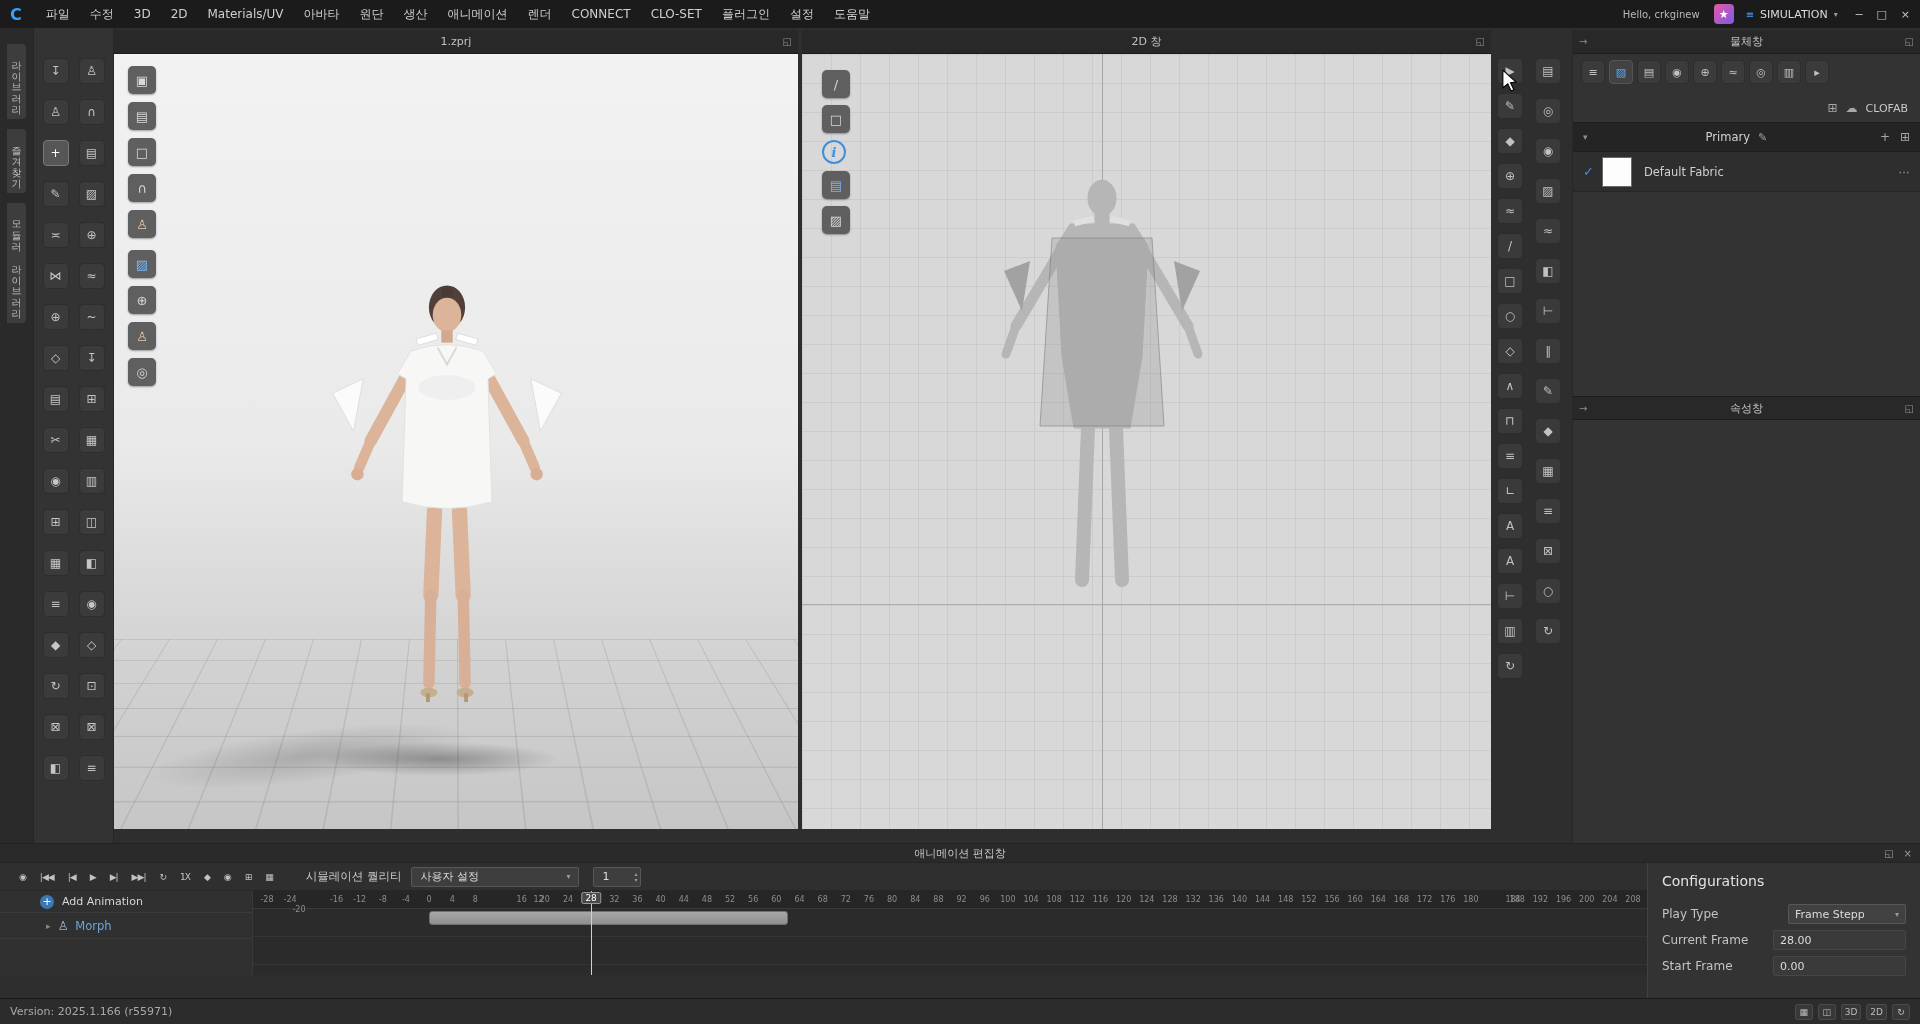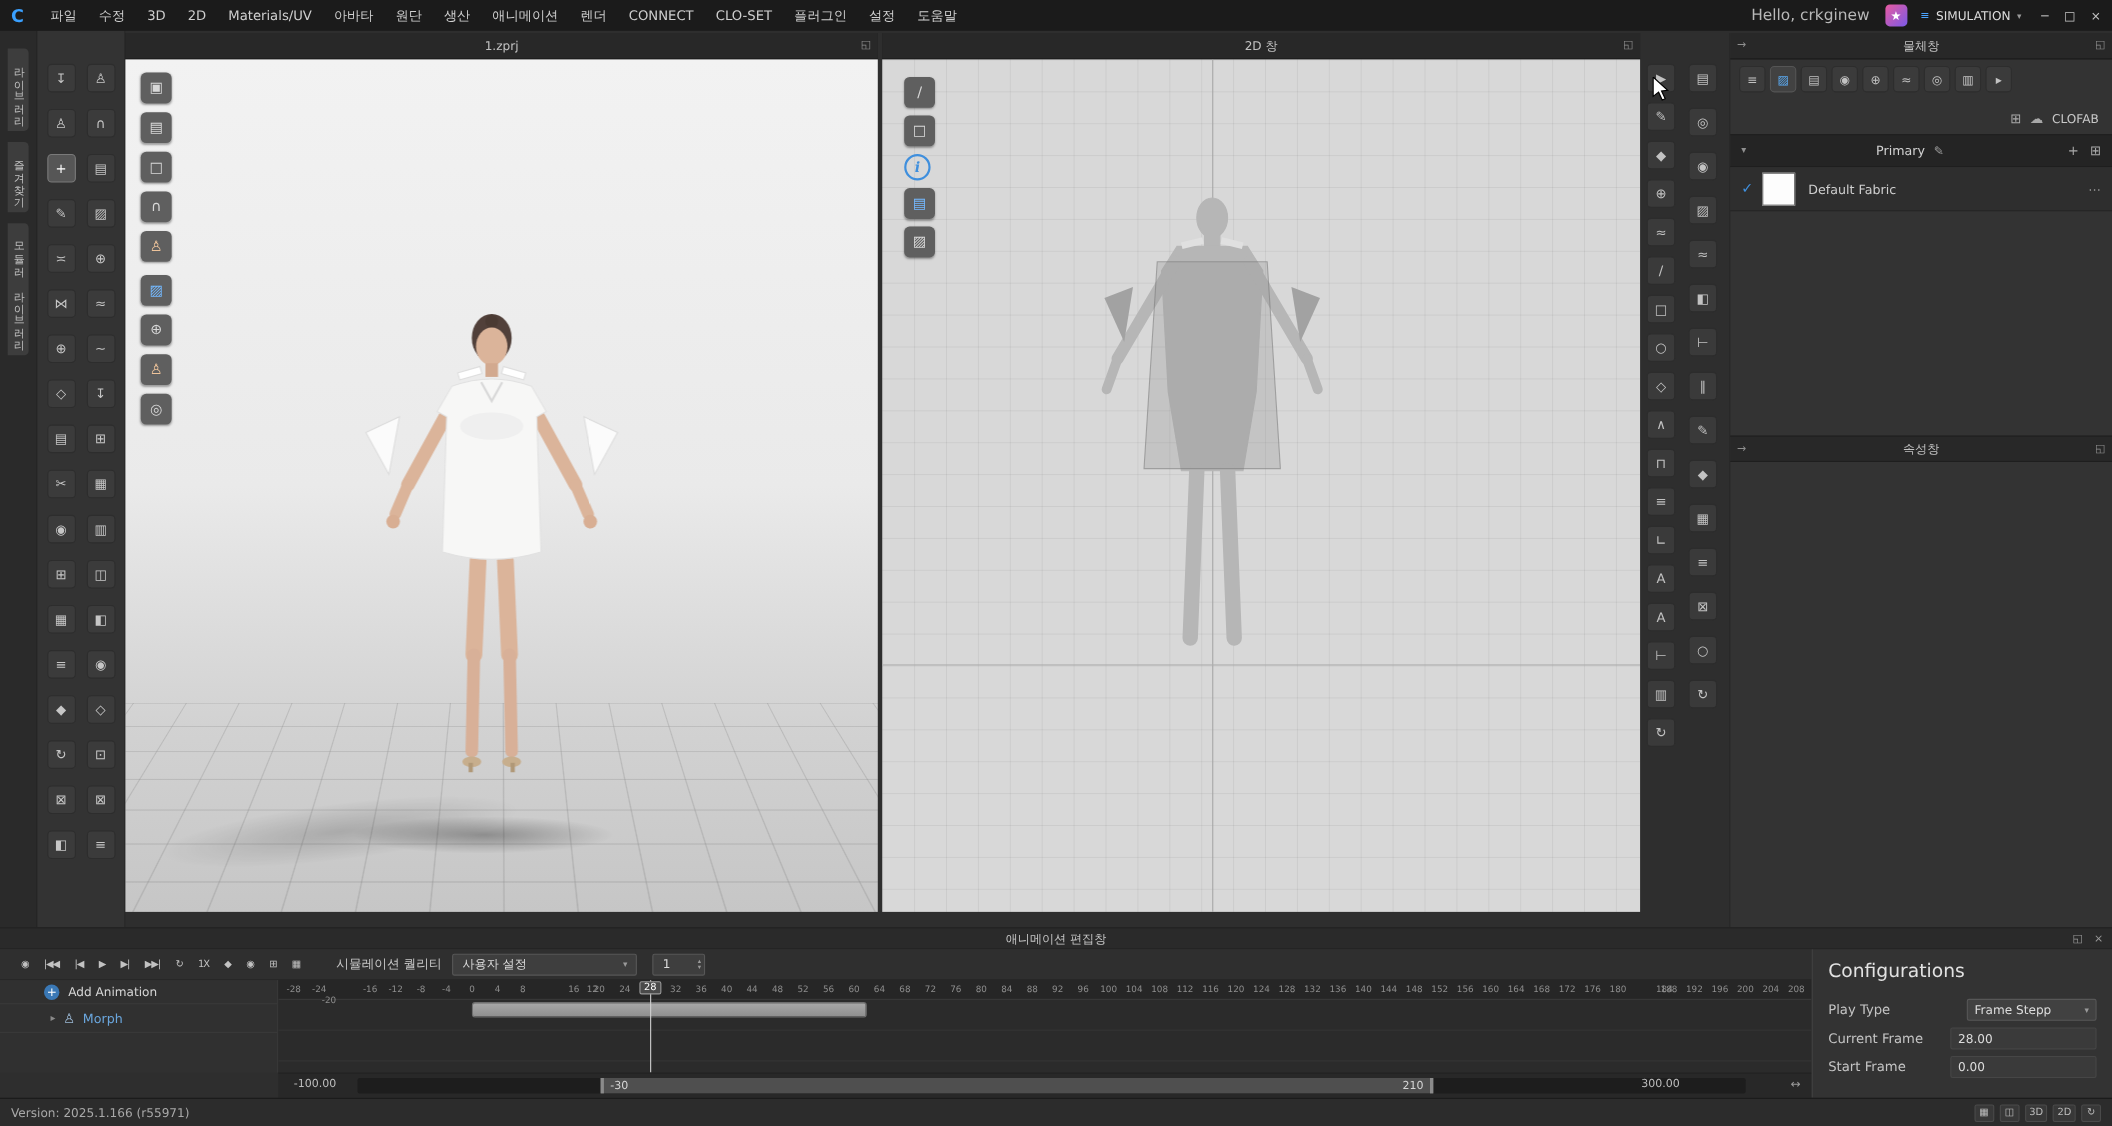--- a/index.html
+++ b/index.html
@@ -6,21 +6,21 @@
   html,body{width:1920px;height:1024px;overflow:hidden;background:#2e2e2e;
     font-family:"DejaVu Sans","Liberation Sans",sans-serif;color:#d4d4d4;position:relative;}
 
   
   #menubar{position:absolute;left:0;top:0;width:1920px;height:28px;background:#1b1b1b;
     display:flex;align-items:center;padding:0 10px;z-index:40;}
   #menubar .logo{color:#3aa0ff;font-weight:bold;font-size:16px;margin-right:14px;}
   #menubar nav{display:flex;align-items:center;}
   #menubar .menu-item{font-size:12px;color:#cfcfcf;padding:0 10px;line-height:28px;cursor:default;}
   #menubar .spacer{flex:1;}
-  #menubar .greeting{font-size:14px;color:#b8b8b8;margin-right:14px;}
+  #menubar .greeting{font-size:10px;color:#b8b8b8;margin-right:14px;}
   .sim-badge{width:20px;height:20px;border-radius:4px;background:linear-gradient(135deg,#e85aa0,#7b5ae8);
     color:#fff;display:flex;align-items:center;justify-content:center;font-size:11px;margin-right:12px;}
   .sim-select{display:flex;align-items:center;gap:6px;font-size:11px;color:#dcdcdc;margin-right:18px;}
   .sim-select .sim-icon{color:#4aa3ff;font-size:10px;}
   .sim-select .caret{font-size:8px;color:#9a9a9a;}
   .win-controls{display:flex;gap:14px;font-size:11px;color:#c4c4c4;}
   .win-controls span{cursor:default;}
 
   
   #left-tabs{position:absolute;left:0;top:28px;bottom:26px;width:34px;background:#2a2a2a;
@@ -150,21 +150,21 @@
   .range-min{position:absolute;left:14px;top:4px;font-size:10px;color:#bdbdbd;z-index:4;}
   .range-max{position:absolute;right:120px;top:4px;font-size:10px;color:#bdbdbd;z-index:4;}
   .range-track{position:absolute;left:72px;right:60px;top:4px;bottom:4px;background:#1d1d1d;border-radius:2px;}
   .range-selected{position:absolute;top:0;bottom:0;background:#4f4f4f;border-left:3px solid #8a8a8a;
     border-right:3px solid #8a8a8a;display:flex;justify-content:space-between;align-items:center;
     padding:0 6px;font-size:10px;color:#d6d6d6;}
   .range-arrow{position:absolute;right:10px;top:3px;color:#9a9a9a;font-size:11px;}
 
   .config{position:absolute;right:0;top:20px;bottom:0;width:273px;background:#333;
     border-left:1px solid #414141;padding:10px 14px;}
-  .config .cfg-title{font-size:17px;color:#e2e2e2;margin-bottom:12px;}
+  .config .cfg-title{font-size:14px;color:#e2e2e2;margin-bottom:12px;}
   .cfg-row{display:flex;align-items:center;justify-content:space-between;height:26px;font-size:12px;color:#c4c4c4;}
   .cfg-select{width:118px;height:20px;background:#414141;border:1px solid #575757;border-radius:2px;
     display:flex;align-items:center;justify-content:space-between;padding:0 6px;font-size:11px;color:#dcdcdc;}
   .cfg-select .caret{font-size:8px;color:#9a9a9a;}
   .cfg-input{width:133px;height:20px;background:#3a3a3a;border:1px solid #464646;border-radius:2px;
     font-size:11px;color:#dcdcdc;padding:0 6px;font-family:inherit;}
 
   
   #statusbar{position:absolute;left:0;top:998px;width:1920px;height:26px;background:#2c2c2c;
     border-top:1px solid #1a1a1a;display:flex;align-items:center;padding:0 10px;font-size:11px;color:#a8a8a8;}
@@ -556,31 +556,20 @@
         <span class="tick" style="left: 1380px;">208</span>
       </div>
     <div class="trow1"></div>
     <div class="trow2"></div>
     <div class="clip" style="left: 176.068px; width: 358.864px;"></div>
     <div class="playhead" style="left: 338.136px;">
       <span class="ph-label">28</span>
     </div>
   </div>
 
-  <div class="range-strip">
-    <span class="range-min">-100.00</span>
-    <div class="range-track">
-      <div class="range-selected" style="left: 220.85px; width: 757.2px;">
-        <span>-30</span>
-        <span>210</span>
-      </div>
-    </div>
-    <span class="range-max">300.00</span>
-    <span class="range-arrow">↔</span>
-  </div>
 
   <div class="config">
     <div class="cfg-title">Configurations</div>
     <div class="cfg-row">
       <span>Play Type</span>
       <span class="cfg-select">
         <span>Frame Stepp</span>
         <span class="caret">▾</span>
       </span>
     </div>

